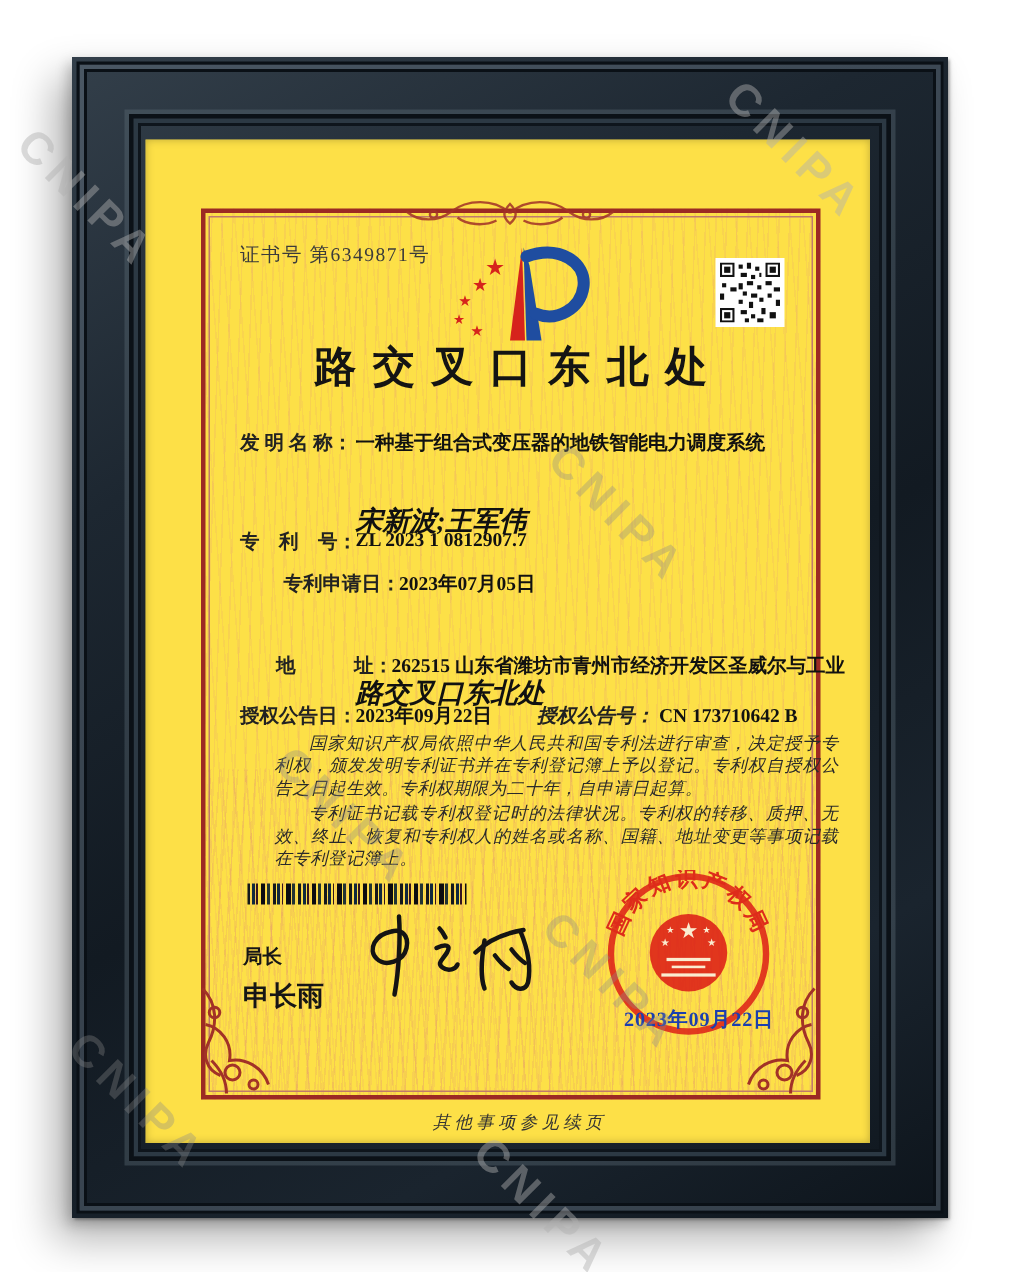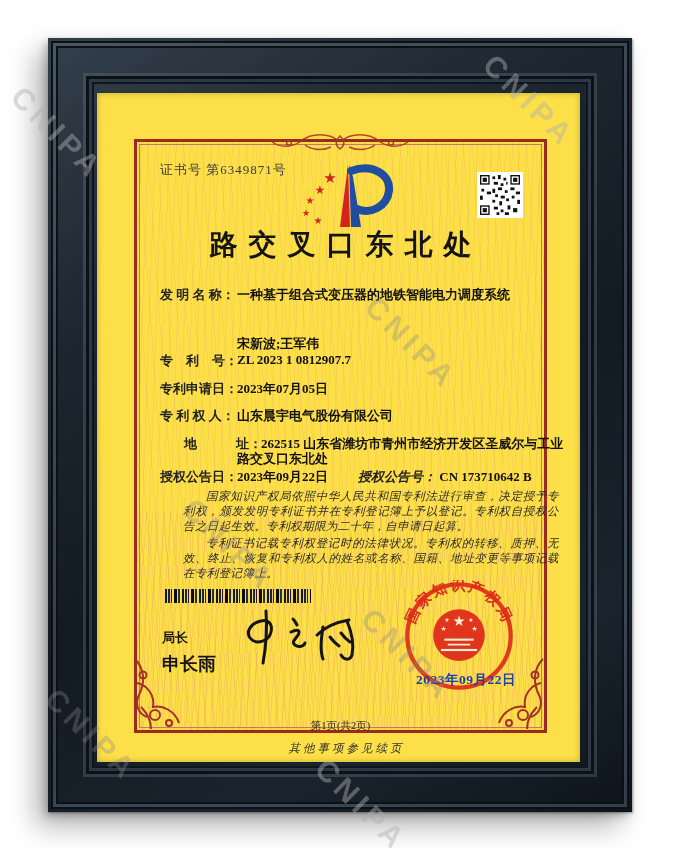--- a/index.html
+++ b/index.html
@@ -54,21 +54,21 @@
 
   
   .cert-no{position:absolute;left:63px;top:68px;font-size:13px;color:#3b3b3b;letter-spacing:1px;}
   .title{
     position:absolute;left:37px;top:133px;width:413px;text-align:center;
     font-size:28px;font-weight:bold;color:#141414;letter-spacing:11px;text-indent:11px;
   }
   .row{position:absolute;left:63px;font-size:13px;color:#1d1d1d;white-space:nowrap;}
   .row .lab{display:inline-block;width:77px;font-weight:bold;color:#222;vertical-align:top;}
   .row .val{font-weight:bold;color:#111;}
-  .val-line{position:absolute;left:140px;font-size:13px;font-weight:bold;color:#111;white-space:nowrap;}
+  .val-line{position:absolute;left:140px;font-size:18px;font-weight:bold;color:#111;white-space:nowrap;font-style:italic;}
   .lab2{display:inline-block;font-weight:bold;color:#222;font-style:italic;}
 
   .body-para{
     position:absolute;left:58px;width:376px;font-size:11.5px;line-height:14.8px;color:#2a2a2a;
     font-style:italic;letter-spacing:.4px;text-align:justify;text-indent:2em;margin-left:28px;
   }
 
   .barcode{
     position:absolute;left:68px;top:496px;width:146px;height:14px;
     background-image:repeating-linear-gradient(90deg,
@@ -223,27 +223,24 @@
     <div class="row" style="top:193px;">
       <span class="lab">发 明 名 称：</span><span class="val">一种基于组合式变压器的地铁智能电力调度系统</span>
     </div>
 
     <div class="val-line" style="top:242px;">宋新波;王军伟</div>
 
     <div class="row" style="top:259px;">
       <span class="lab">专　利　号：</span><span class="val">ZL 2023 1 0812907.7</span>
     </div>
 
-    <div class="row" style="top:287px;">
+    <div class="row" style="top:287px;padding-left:29px;">
       <span class="lab">专利申请日：</span><span class="val">2023年07月05日</span>
     </div>
 
-    <div class="row" style="top:314px;">
-      <span class="lab">专 利 权 人：</span><span class="val">山东晨宇电气股份有限公司</span>
-    </div>
 
     <div class="row" style="top:342px;margin-left:24px;">
       <span class="lab">地　　　址：</span><span class="val">262515 山东省潍坊市青州市经济开发区圣威尔与工业</span>
     </div>
     <div class="val-line" style="top:357px;text-align:center;">路交叉口东北处</div>
 
     <div class="row" style="top:375px;">
       <span class="lab">授权公告日：</span><span class="val">2023年09月22日</span><span class="lab2" style="margin-left:30px;">授权公告号：</span> <span class="val">CN 173710642 B</span>
     </div>
 
@@ -285,21 +282,20 @@
           <text x="51" y="49" font-size="7" text-anchor="middle" fill="#fbeed8">★</text>
           <text x="79" y="49" font-size="7" text-anchor="middle" fill="#fbeed8">★</text>
           <rect x="48" y="68" width="34" height="2.5" fill="#fbeed8"></rect>
           <rect x="52" y="74" width="26" height="2" fill="#fbeed8"></rect>
           <rect x="44" y="80" width="42" height="2.5" fill="#fbeed8"></rect>
         </g>
       </svg>
     </div>
     <div class="seal-date">2023年09月22日</div>
 
-    <div class="page-info">第1页(共2页)</div>
     <div class="continuation">其他事项参见续页</div>
   </div>
 
   <div class="wm light" style="left:28px;top:80px;">CNIPA</div>
   <div class="wm light" style="left:500px;top:48px;">CNIPA</div>
   <div class="wm" style="left:382px;top:290px;">CNIPA</div>
   <div class="wm" style="left:200px;top:492px;">CNIPA</div>
   <div class="wm" style="left:378px;top:602px;">CNIPA</div>
   <div class="wm" style="left:62px;top:682px;">CNIPA</div>
   <div class="wm light" style="left:332px;top:752px;">CNIPA</div>

